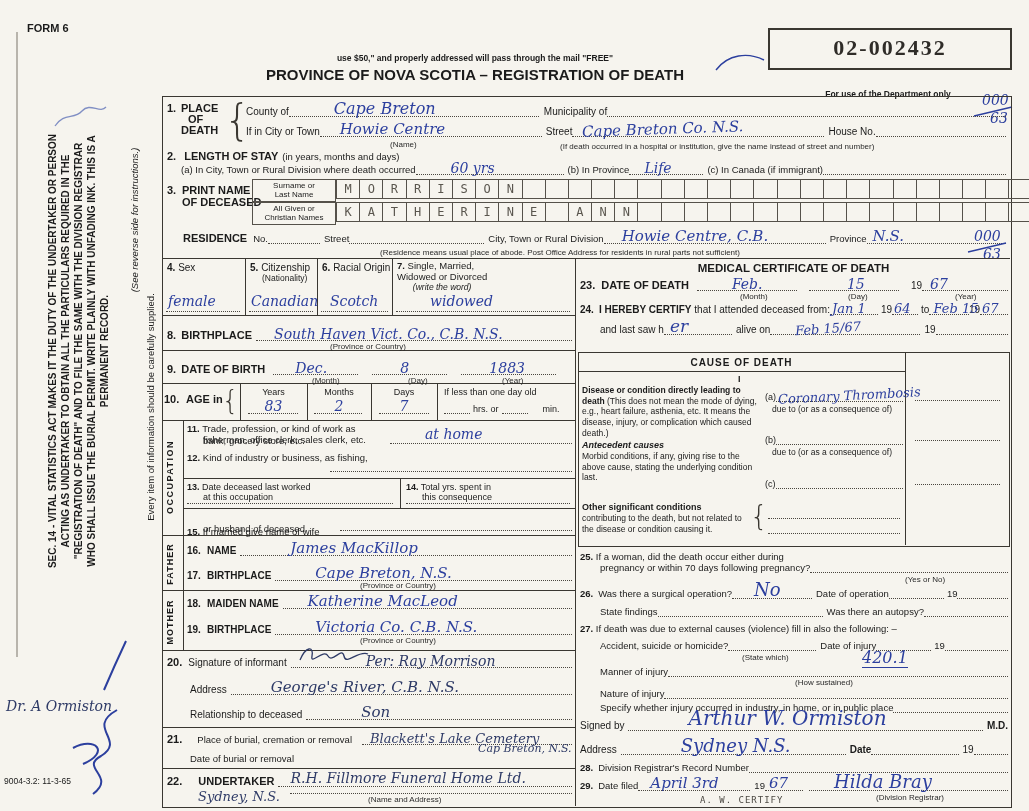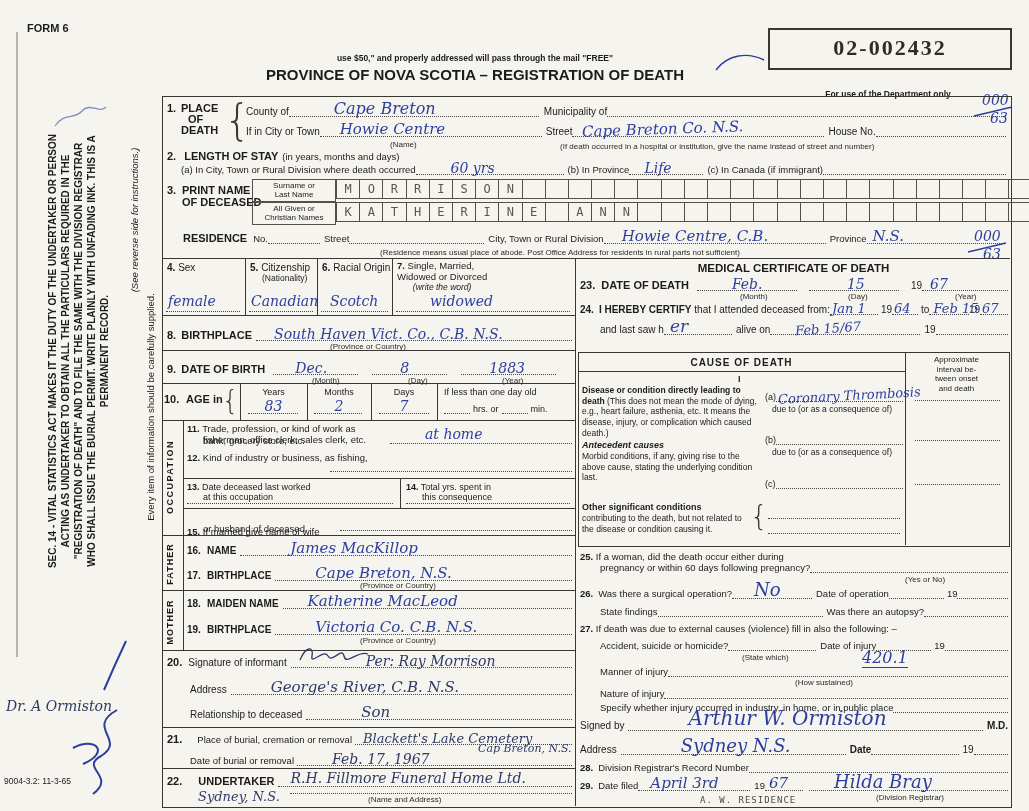--- a/index.html
+++ b/index.html
@@ -284,21 +284,21 @@
   <div class="abs hw" style="left:307px;top:398px;width:64px;text-align:center;font-size:14px">2</div>
   <i class="dhline" style="left:314px;top:413px;width:48px"></i>
   <div class="abs f9" style="left:371px;top:387px;width:66px;text-align:center">Days</div>
   <div class="abs hw" style="left:371px;top:398px;width:66px;text-align:center;font-size:14px">7</div>
   <i class="dhline" style="left:379px;top:413px;width:50px"></i>
   <div class="abs f9" style="left:444px;top:387px">If less than one day old</div>
   <div class="line f9" style="left:444px;top:401px;width:126px">
     <span class="dl" style="width:26px"></span>
     <span style="margin:0 3px">hrs. or</span>
     <span class="dl" style="width:26px"></span>
-    <span style="margin-left:3px">min.</span>
+    <span style="margin-left:15px">min.</span>
   </div>
 
   <div class="vtext b" style="left:165px;top:533px;width:112px;font-size:9px;letter-spacing:1.5px;text-align:center">OCCUPATION</div>
   <div class="vtext b" style="left:165px;top:588px;width:48px;font-size:9px;letter-spacing:1px;text-align:center">FATHER</div>
   <div class="vtext b" style="left:165px;top:648px;width:52px;font-size:9px;letter-spacing:1px;text-align:center">MOTHER</div>
 
   <div class="abs f95" style="left:187px;top:423px"><span class="b">11.</span> <span>Trade, profession, or kind of work as</span></div>
   <div class="abs f95" style="left:203px;top:434px">fisherman, office clerk, sales clerk, etc.</div>
   <div class="abs hw" style="left:425px;top:426px;font-size:14px">at home</div>
   <i class="dhline" style="left:390px;top:443px;width:182px"></i>
@@ -365,30 +365,27 @@
   <div class="line" style="left:190px;top:707px;width:382px">
     <span class="f10">Relationship to deceased</span>
     <span class="dl grow" style="margin-left:4px">
         <i class="hwd onln" style="font-size:15px;left:55px">Son</i>
       </span>
   </div>
 
   <div class="line" style="left:167px;top:732px;width:405px">
     <span class="b f11">21.</span>
     <span class="f95" style="margin-left:15px">Place of burial, cremation or removal</span>
-    <span class="dl grow" style="margin-left:3px">
+    <span class="dl grow" style="margin-left:10px">
         <i class="hwd onln" style="font-size:13px;left:8px">Blackett's Lake Cemetery</i>
       </span>
   </div>
   <div class="abs hwd" style="left:478px;top:742px;font-size:11px">Cap Breton, N.S.</div>
   <div class="line" style="left:190px;top:753px;width:382px">
     <span class="f95">Date of burial or removal</span>
-    <span class="dl grow" style="margin-left:3px">
-        <i class="hwd onln" style="font-size:14px;left:35px">Feb. 17, 1967</i>
-      </span>
   </div>
 
   <div class="line" style="left:167px;top:774px;width:405px">
     <span class="b f11">22.</span>
     <span class="b f11" style="margin-left:16px">UNDERTAKER</span>
     <span class="dl grow" style="margin-left:4px">
         <i class="hwd onln" style="font-size:14px;left:12px;bottom:0">R.H. Fillmore Funeral Home Ltd.</i>
       </span>
   </div>
   <div class="abs hwd" style="left:198px;top:789px;font-size:13px">Sydney,  N.S.</div>
@@ -444,24 +441,20 @@
         <i class="hw onln" style="font-size:13px;left:25px;transform:rotate(-4deg)">Feb 15/67</i>
       </span>
     <span class="f10" style="margin-left:4px">19</span>
     <span class="dl grow"></span>
   </div>
 
   <div class="abs" style="left:578px;top:352px;width:430px;height:193px;border:1.5px solid #3a3731"></div>
   <i class="vline" style="left:905px;top:352px;height:193px"></i>
   <i class="hline" style="left:578px;top:371px;width:327px"></i>
   <div class="abs b f10" style="left:578px;top:357px;width:327px;text-align:center;letter-spacing:1px">CAUSE OF DEATH</div>
-  <div class="abs f8 pre" style="left:907px;top:355px;width:99px;text-align:center;line-height:1.2">Approximate
-interval be-
-tween onset
-and death</div>
   <div class="abs b f9" style="left:738px;top:374px">I</div>
   <div class="abs f85" style="left:582px;top:385px;width:178px;line-height:1.25"><b>Disease or condition directly leading to death </b><span>(This does not mean the mode of dying, e.g., heart failure, asthenia, etc. It means the disease, injury, or complication which caused death.)</span></div>
   <div class="line" style="left:765px;top:389px;width:138px">
     <span class="f9">(a)</span>
     <span class="dl grow">
         <i class="hw onln" style="font-size:13px;left:2px;transform:rotate(-3deg)">Coronary Thrombosis</i>
       </span>
   </div>
   <div class="abs f85" style="left:772px;top:404px">due to (or as a consequence of)</div>
   <div class="line" style="left:765px;top:432px;width:138px">
@@ -479,21 +472,21 @@
   <div class="abs f85" style="left:582px;top:513px;width:170px;line-height:1.25">contributing to the death, but not related to the disease or condition causing it.</div>
   <div class="abs" style="left:750px;top:500px;font-size:28px;font-weight:100;color:#3a3731;font-family:'DejaVu Sans',sans-serif">{</div>
   <i class="dhline" style="left:768px;top:518px;width:132px"></i>
   <i class="dhline" style="left:768px;top:533px;width:132px"></i>
   <i class="dhline" style="left:915px;top:400px;width:85px"></i>
   <i class="dhline" style="left:915px;top:440px;width:85px"></i>
   <i class="dhline" style="left:915px;top:484px;width:85px"></i>
 
   <div class="abs f95" style="left:580px;top:551px"><span class="b">25.</span> <span>If a woman, did the death occur either during</span></div>
   <div class="line f95" style="left:600px;top:560px;width:408px">
-    <span>pregnancy or within 60 days following pregnancy?</span>
+    <span>pregnancy or within 70 days following pregnancy?</span>
     <span class="dl grow"></span>
   </div>
   <div class="abs f8 cap" style="left:905px;top:575px">(Yes or No)</div>
 
   <div class="line f95" style="left:580px;top:586px;width:428px">
     <span class="b">26.</span>
     <span style="margin-left:5px">Was there a surgical operation?</span>
     <span class="dl" style="width:80px">
         <i class="hw onln" style="font-size:18px;left:22px">No</i>
       </span>
@@ -565,15 +558,15 @@
       </span>
     <span style="margin-left:4px">19</span>
     <span class="dl" style="width:38px">
         <i class="hw onln" style="font-size:15px;left:4px">67</i>
       </span>
     <span class="dl grow" style="margin-left:6px">
         <i class="hw onln" style="font-size:18px;left:25px">Hilda Bray</i>
       </span>
   </div>
   <div class="abs f8 cap" style="left:876px;top:793px">(Division Registrar)</div>
-  <div class="abs mono" style="left:700px;top:795px;font-size:9px;letter-spacing:1px;color:#4d4a44">A. W. RESIDENCE</div>
+  <div class="abs mono" style="left:700px;top:795px;font-size:9px;letter-spacing:1px;color:#4d4a44">A. W. CERTIFY</div>
 
 </div>
 
 </body></html>

